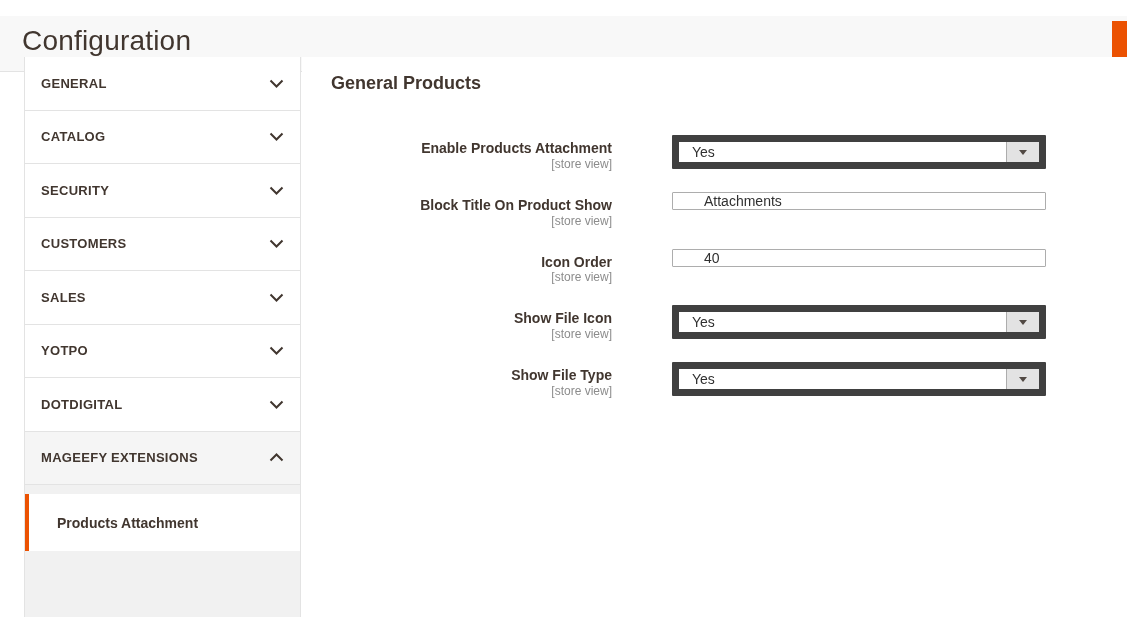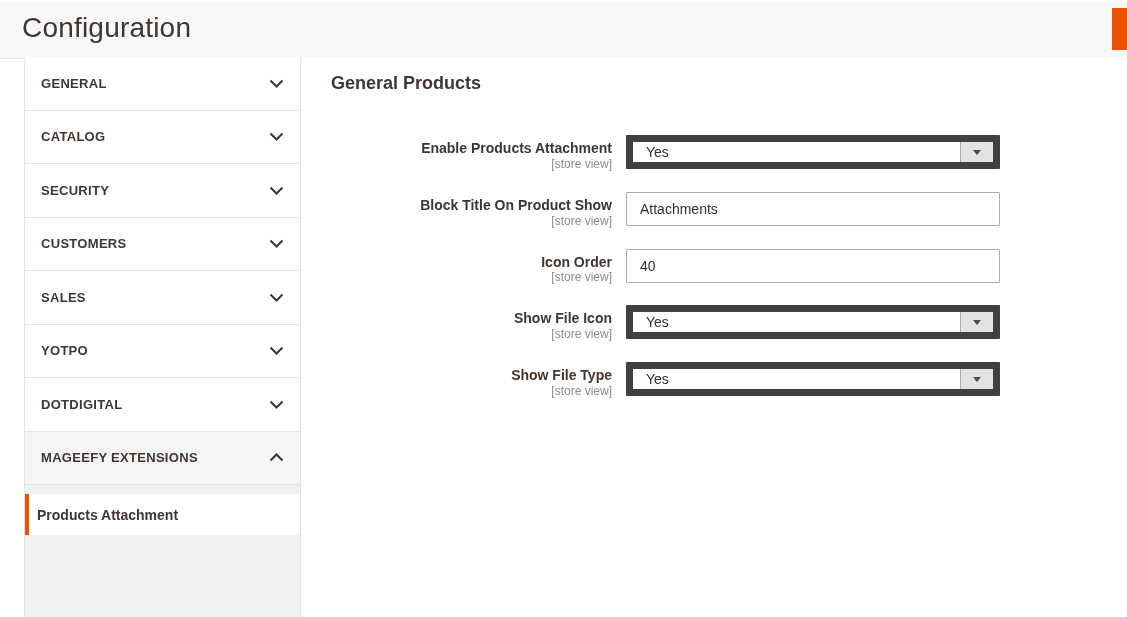--- a/index.html
+++ b/index.html
@@ -6,21 +6,21 @@
   html, body { width: 1127px; height: 617px; overflow: hidden; }
   body {
     font-family: "Liberation Sans", sans-serif;
     background: #ffffff;
     color: #41362f;
     position: relative;
   }
 
   
   .page-header {
-    position: absolute; top: 3px; left: 0; right: 0; height: 56px;
+    position: absolute; top: 16px; left: 0; right: 0; height: 56px;
     background: #f8f8f8;
     border-bottom: 1px solid #e3e3e3;
   }
   .page-title {
     position: absolute; left: 22px; top: 9px;
     font-size: 28px; font-weight: 400; color: #41362f;
     letter-spacing: 0.2px;
   }
   .header-action {
     position: absolute; right: 0; top: 5px;
@@ -52,49 +52,49 @@
   }
   .chev { flex: 0 0 auto; }
   .nav-section.expanded .chev { transform: rotate(180deg); }
   .subnav {
     flex: 1 1 auto;
     background: #f1f1f1;
     padding-top: 9px;
     overflow: hidden;
   }
   .nav-item-active {
-    height: 41px;
+    height: 57px;
     background: #ffffff;
     border-left: 4px solid #eb5202;
     display: flex; align-items: center;
-    padding-left: 8px;
+    padding-left: 28px;
     font-size: 14px; font-weight: 600; color: #41362f;
     cursor: pointer;
   }
 
   
   .main {
     position: absolute; left: 302px; top: 57px; right: 0; bottom: 0;
     background: #ffffff;
   }
   .section-title {
     position: absolute; left: 29px; top: 16px;
     font-size: 18px; font-weight: 600; color: #41362f;
   }
   .config-form { position: absolute; left: 0; top: 78px; right: 0; }
-  .form-row { display: flex; margin-bottom: 21px; }
+  .form-row { display: flex; margin-bottom: 21px; gap: 46px; }
   .label-col { width: 310px; text-align: right; padding-top: 5px; flex: 0 0 auto; }
   .field-label { font-size: 14px; font-weight: 600; color: #41362f; line-height: 1.2; }
   .field-scope { font-size: 12px; color: #8c8c8c; margin-top: 0; }
   .field-col { margin-left: 14px; width: 374px; flex: 0 0 auto; }
 
   .text-input {
-    width: 100%; height: 34px;
+    width: 100%; height: 18px;
     border: 1px solid #adadad; border-radius: 1px;
-    padding: 0 13px;
+    padding: 0 31px;
     font-family: "Liberation Sans", sans-serif;
     font-size: 14px; color: #303030;
     background: #ffffff;
   }
   .select-box {
     width: 100%; height: 34px;
     border: 7px solid #404040; border-radius: 1px;
     background: #ffffff;
     display: flex; align-items: stretch;
     cursor: pointer;

